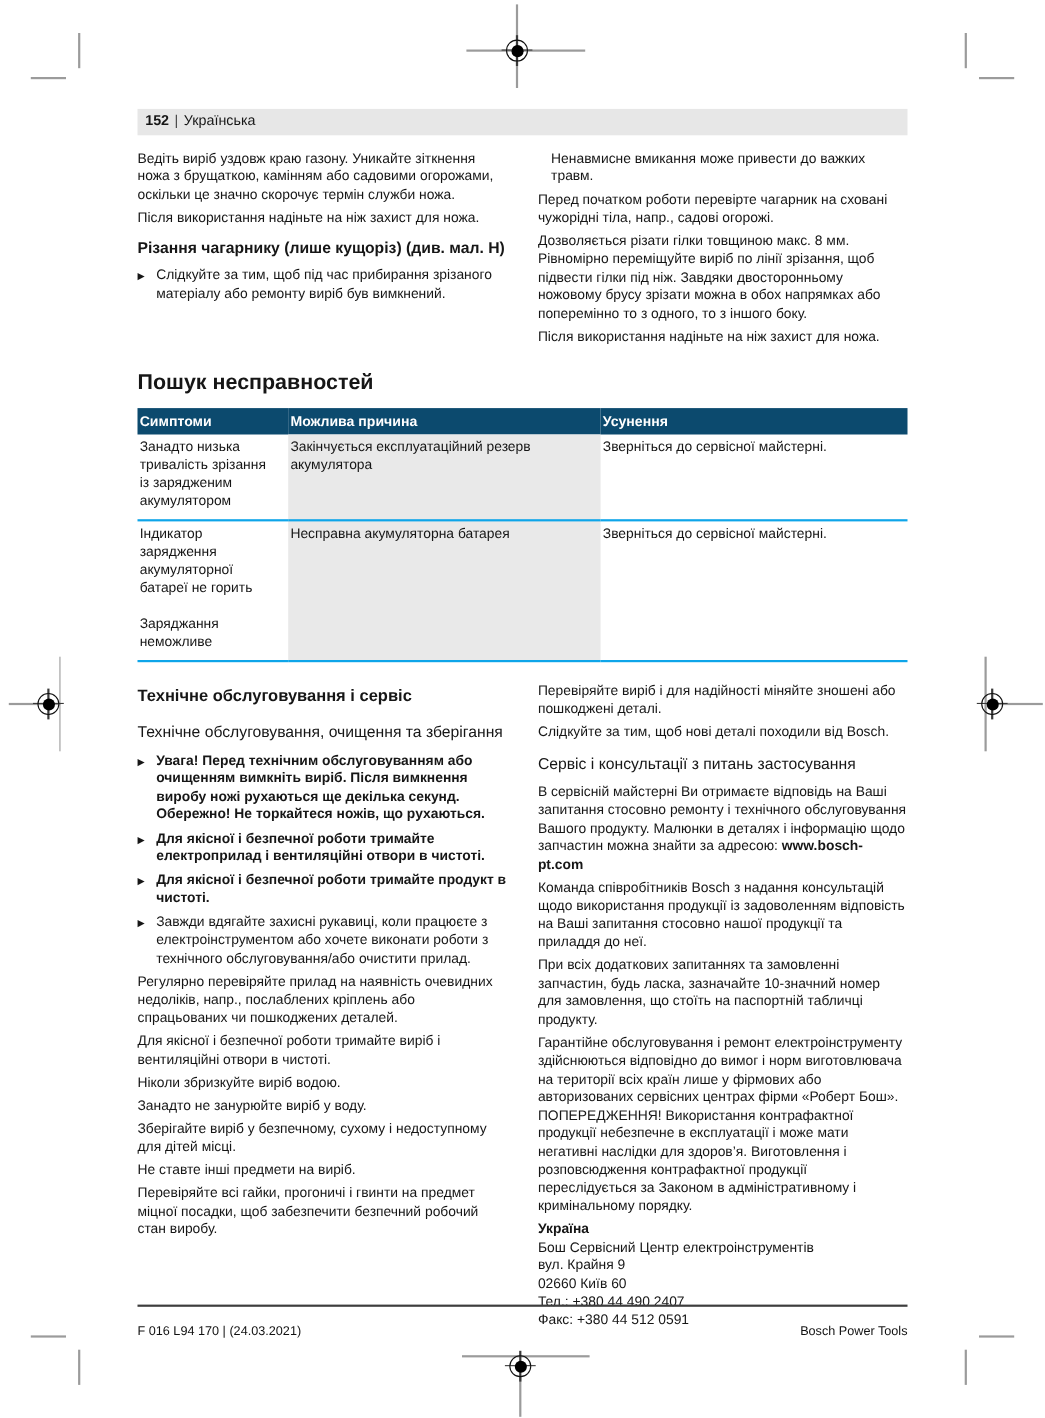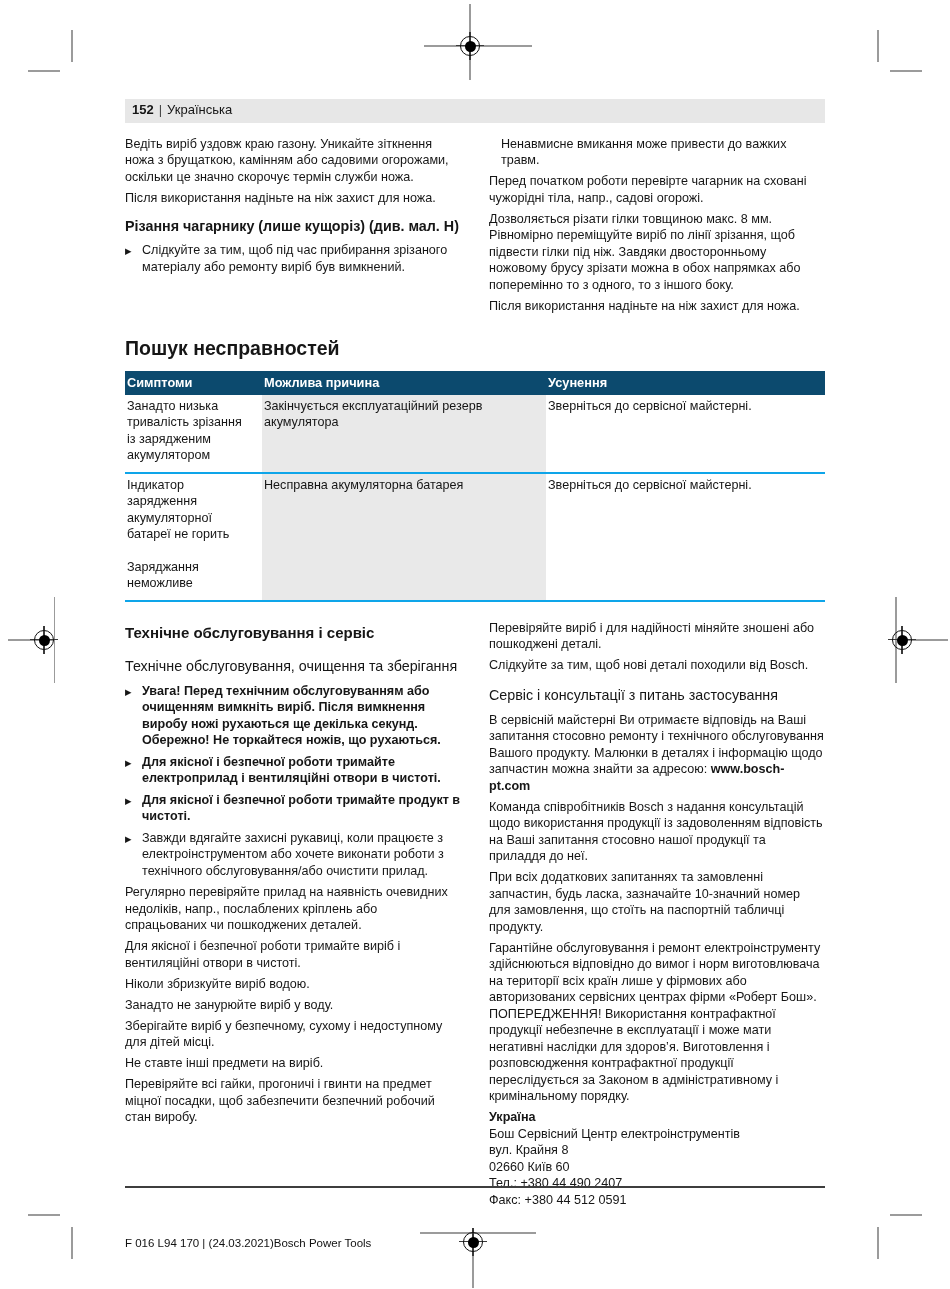--- a/index.html
+++ b/index.html
@@ -33,22 +33,22 @@
   .ts td{vertical-align:top;padding:3px 10px 8px 2px;border-bottom:2px solid #0ea5e9;}
   .ts td.cause{background:#e9e9e9;}
   .ts td p{margin:0;}
   .ts .sym2{margin-top:16px;}
   .maint{margin-top:18px;}
   h1.big{font-size:15px;line-height:25px;font-weight:700;margin:0 0 12px 0;}
   h2.mid{font-size:14.3px;line-height:19px;font-weight:400;margin:12px 0 7px 0;}
   .addr div{margin:0;}
   .bold{font-weight:700;}
   .footer-rule{position:absolute;left:125px;top:1186px;width:700px;height:1.5px;background:#3e3e3e;}
-  .footer-text{position:absolute;left:125px;top:1236px;width:700px;display:flex;
-               font-size:11.5px;line-height:15px;color:#111;}
+  .footer-text{position:absolute;left:125px;top:1204px;width:700px;display:flex;
+               justify-content:space-between;font-size:11.5px;line-height:15px;color:#111;}
 </style>
 </head>
 <body>
 
 <div>
   <div class="gline" style="left:469px;top:4px;width:1.5px;height:76px;"></div>
   <div class="gline" style="left:424px;top:45px;width:108px;height:1.5px;"></div>
   <div class="tick" style="left:456px;top:45.2px;width:28px;height:1.2px;"></div>
   <div class="tick" style="left:469.4px;top:32px;width:1.2px;height:28px;"></div>
   <div class="ring" style="left:459.5px;top:35.5px;"></div>
@@ -183,21 +183,21 @@
       <p>Перевіряйте виріб і для надійності міняйте зношені або пошкоджені деталі.</p>
       <p>Слідкуйте за тим, щоб нові деталі походили від Bosch.</p>
       <h2 class="mid">Сервіс і консультації з питань застосування</h2>
       <p><span>В сервісній майстерні Ви отримаєте відповідь на Ваші запитання стосовно ремонту і технічного обслуговування Вашого продукту. Малюнки в деталях і інформацію щодо запчастин можна знайти за адресою: </span><span class="bold">www.bosch-pt.com</span></p>
       <p>Команда співробітників Bosch з надання консультацій щодо використання продукції із задоволенням відповість на Ваші запитання стосовно нашої продукції та приладдя до неї.</p>
       <p>При всіх додаткових запитаннях та замовленні запчастин, будь ласка, зазначайте 10-значний номер для замовлення, що стоїть на паспортній табличці продукту.</p>
       <p>Гарантійне обслуговування і ремонт електроінструменту здійснюються відповідно до вимог і норм виготовлювача на території всіх країн лише у фірмових або авторизованих сервісних центрах фірми «Роберт Бош». ПОПЕРЕДЖЕННЯ! Використання контрафактної продукції небезпечне в експлуатації і може мати негативні наслідки для здоров’я. Виготовлення і розповсюдження контрафактної продукції переслідується за Законом в адміністративному і кримінальному порядку.</p>
       <p class="bold" style="margin-bottom:0;">Україна</p>
       <div class="addr">
         <div>Бош Сервісний Центр електроінструментів</div>
-        <div>вул. Крайня 8</div>
+        <div>вул. Крайня 9</div>
         <div>02660 Київ 60</div>
         <div>Тел.: +380 44 490 2407</div>
         <div>Факс: +380 44 512 0591</div>
       </div>
     </div>
   </div>
 
 </div>
 
 <div class="footer-rule"></div>

